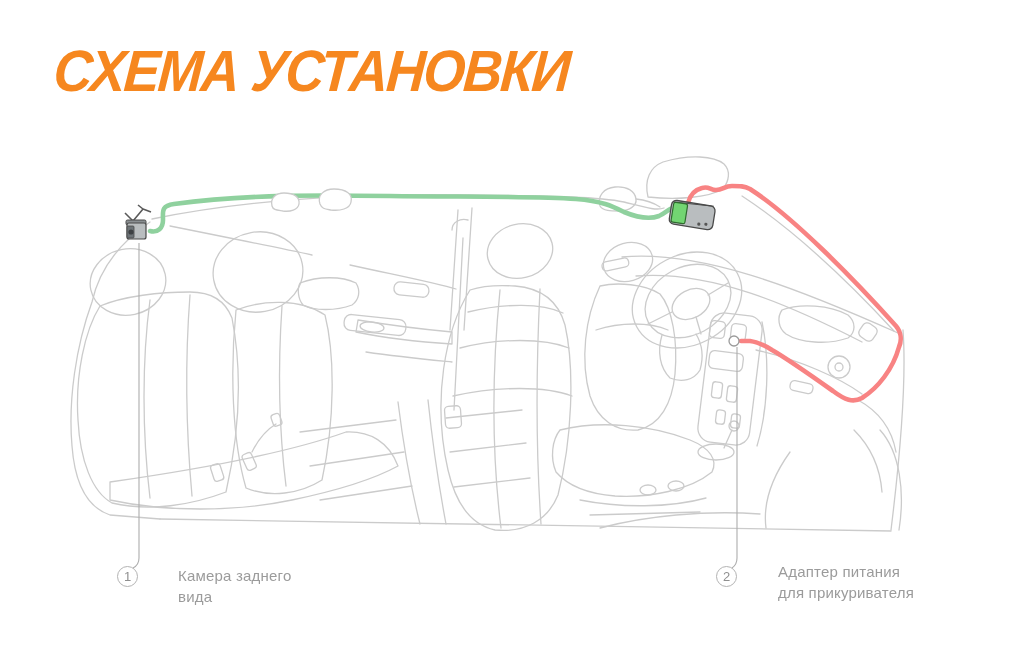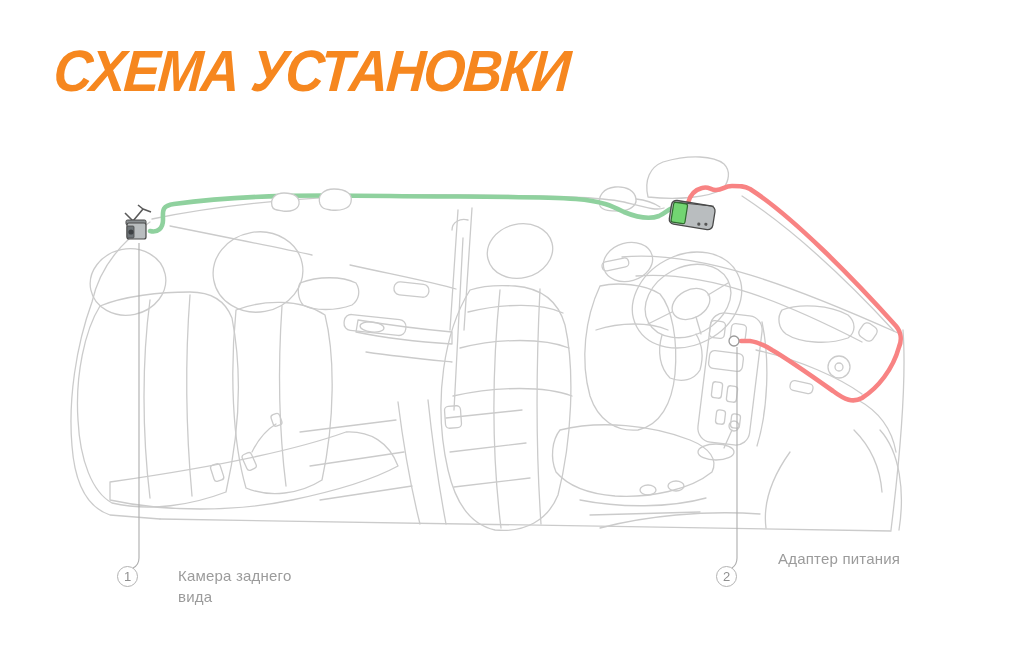--- a/index.html
+++ b/index.html
@@ -20,21 +20,21 @@
     border-radius:50%;background:#fff;color:#8f8f8f;font-size:13px;
     display:flex;align-items:center;justify-content:center;box-sizing:border-box;
   }
   .badge-1{left:117px;top:566px;}
   .badge-2{left:716px;top:566px;}
   .diagram-label{
     position:absolute;color:#9b9b9b;font-size:15px;line-height:21px;
     letter-spacing:0.2px;
   }
   .label-1{left:178px;top:565px;}
-  .label-2{left:778px;top:548px;}
+  .label-2{left:778px;top:561px;}
   .diagram-label span{display:block;}
 </style>
 </head>
 <body>
 
 <div class="stage">
 
   <h1 class="page-title">СХЕМА УСТАНОВКИ</h1>
 
   <svg class="car-svg" width="1024" height="670" viewBox="0 0 1024 670">
@@ -208,15 +208,16 @@
   <div class="diagram-label label-1">
     <span>Камера заднего</span>
     <span>вида</span>
   </div>
 
   <div class="callout-badge badge-2">
     <span>2</span>
   </div>
   <div class="diagram-label label-2">
     <span>Адаптер питания</span>
+    <span>для прикуривателя</span>
   </div>
 
 </div>
 
 </body></html>

